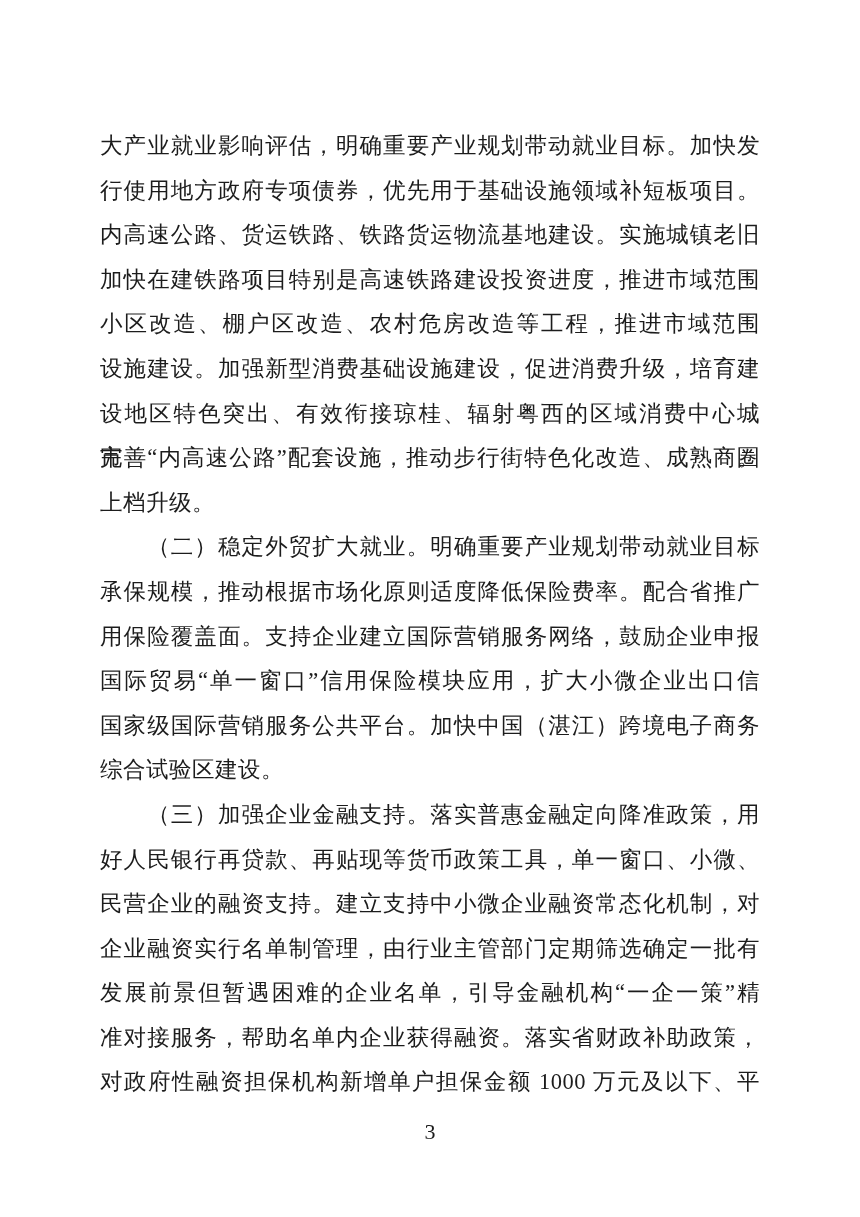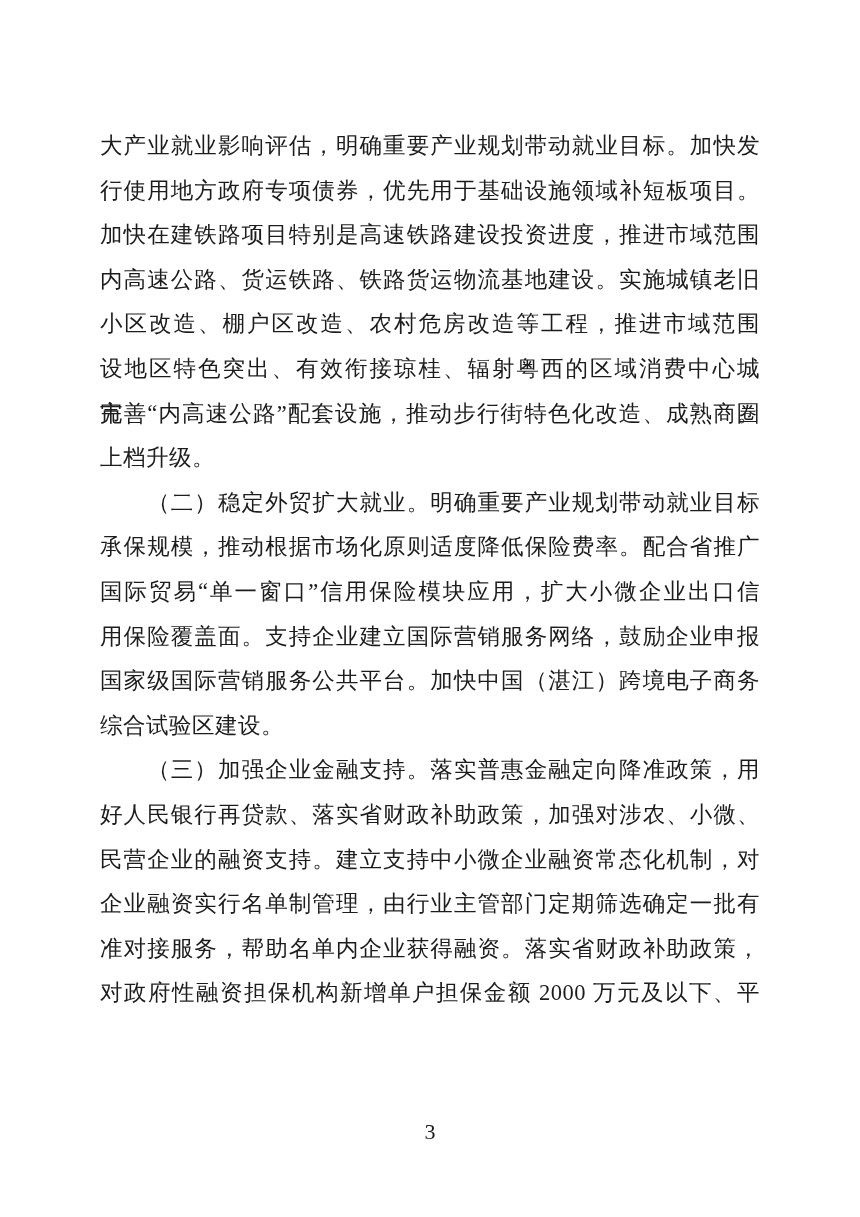--- a/index.html
+++ b/index.html
@@ -49,38 +49,40 @@
   }
 </style>
 </head>
 <body>
 
 <div class="page">
   <div class="content" id="document-content">
       <div>
         <div class="text-line">大产业就业影响评估，明确重要产业规划带动就业目标。加快发</div>
         <div class="text-line">行使用地方政府专项债券，优先用于基础设施领域补短板项目。</div>
+        <div class="text-line">内高速公路、货运铁路、铁路货运物流基地建设。实施城镇老旧</div>
         <div class="text-line">加快在建铁路项目特别是高速铁路建设投资进度，推进市域范围</div>
-        <div class="text-line">内高速公路、货运铁路、铁路货运物流基地建设。实施城镇老旧</div>
         <div class="text-line">小区改造、棚户区改造、农村危房改造等工程，推进市域范围</div>
+        <div class="text-line">设施建设。加强新型消费基础设施建设，促进消费升级，培育建</div>
         <div class="text-line">设地区特色突出、有效衔接琼桂、辐射粤西的区域消费中心城市。</div>
         <div class="text-line">完善“内高速公路”配套设施，推动步行街特色化改造、成熟商圈</div>
         <div class="text-line short">上档升级。</div>
       </div>
       <div>
         <div class="text-line">　　（二）稳定外贸扩大就业。明确重要产业规划带动就业目标</div>
         <div class="text-line">承保规模，推动根据市场化原则适度降低保险费率。配合省推广</div>
+        <div class="text-line">用保险覆盖面。支持企业建立国际营销服务网络，鼓励企业申报</div>
         <div class="text-line">国际贸易“单一窗口”信用保险模块应用，扩大小微企业出口信</div>
-        <div class="text-line">用保险覆盖面。支持企业建立国际营销服务网络，鼓励企业申报</div>
         <div class="text-line">国家级国际营销服务公共平台。加快中国（湛江）跨境电子商务</div>
         <div class="text-line short">综合试验区建设。</div>
       </div>
       <div>
         <div class="text-line">　　（三）加强企业金融支持。落实普惠金融定向降准政策，用</div>
-        <div class="text-line">好人民银行再贷款、落实省财政补助政策，加强对涉农、小微、</div>
+        <div class="text-line">好人民银行再贷款、再贴现等货币政策工具，单一窗口、小微、</div>
         <div class="text-line">民营企业的融资支持。建立支持中小微企业融资常态化机制，对</div>
         <div class="text-line">企业融资实行名单制管理，由行业主管部门定期筛选确定一批有</div>
+        <div class="text-line">发展前景但暂遇困难的企业名单，引导金融机构“一企一策”精</div>
         <div class="text-line">准对接服务，帮助名单内企业获得融资。落实省财政补助政策，</div>
-        <div class="text-line">对政府性融资担保机构新增单户担保金额 2000 万元及以下、平</div>
+        <div class="text-line">对政府性融资担保机构新增单户担保金额 1000 万元及以下、平</div>
       </div>
     </div>
   <div class="page-number">3</div>
 </div>
 
 </body></html>

